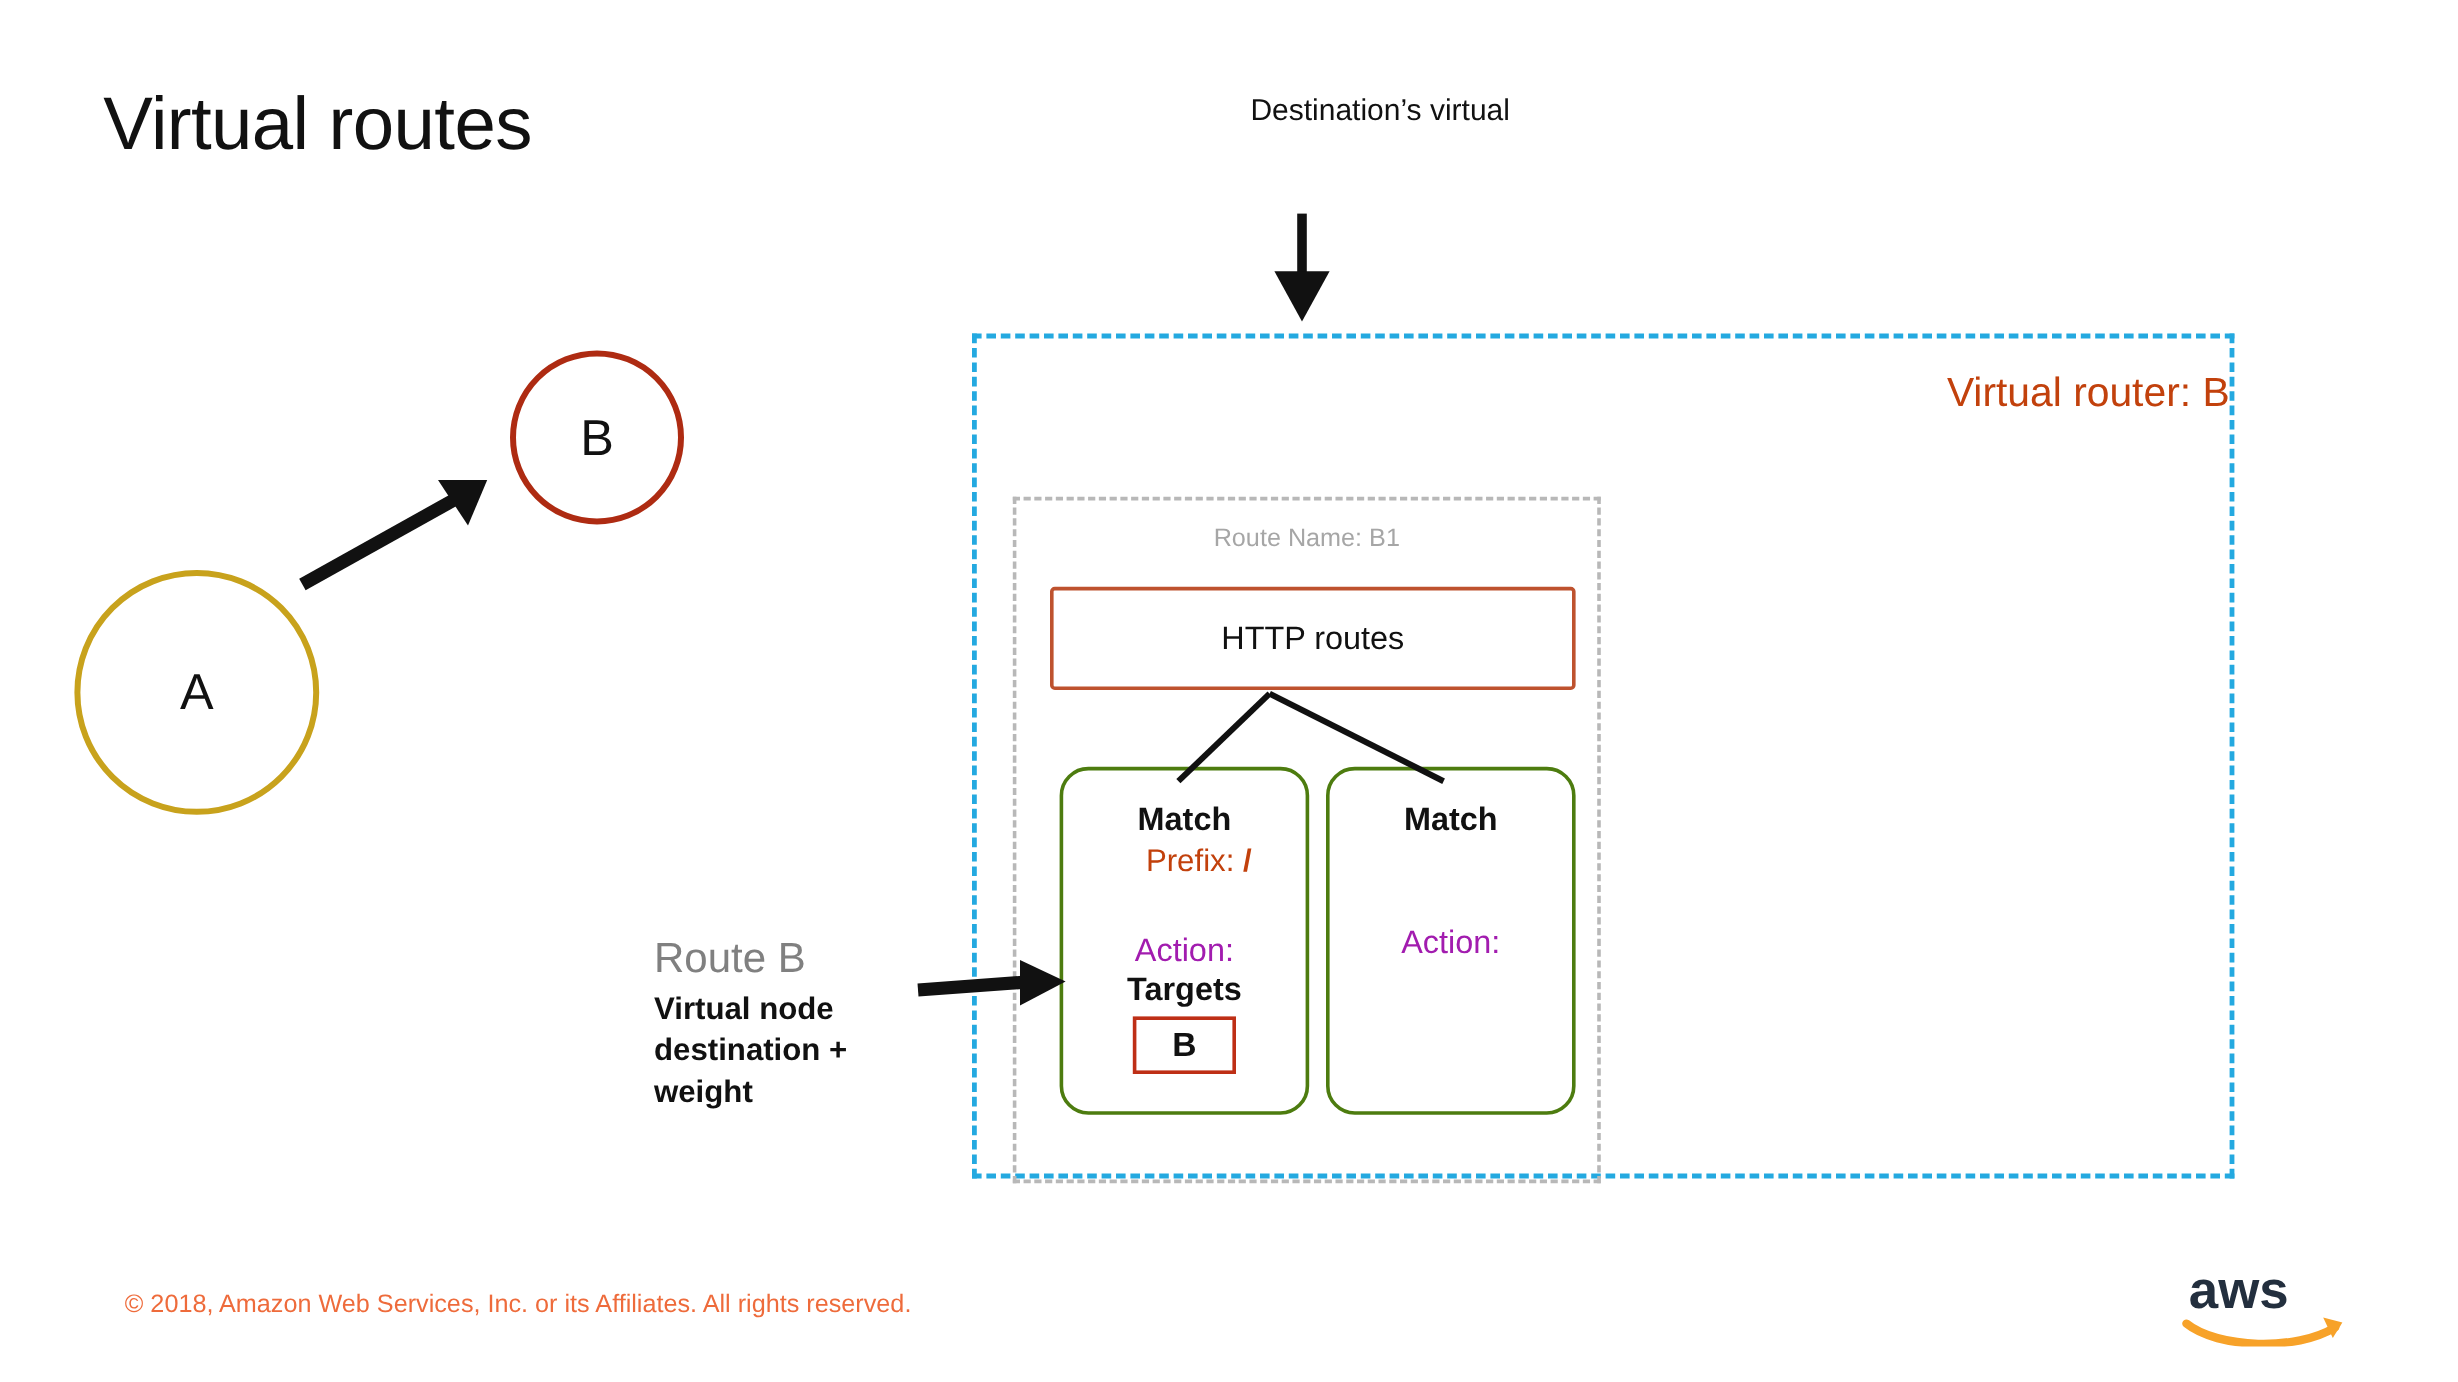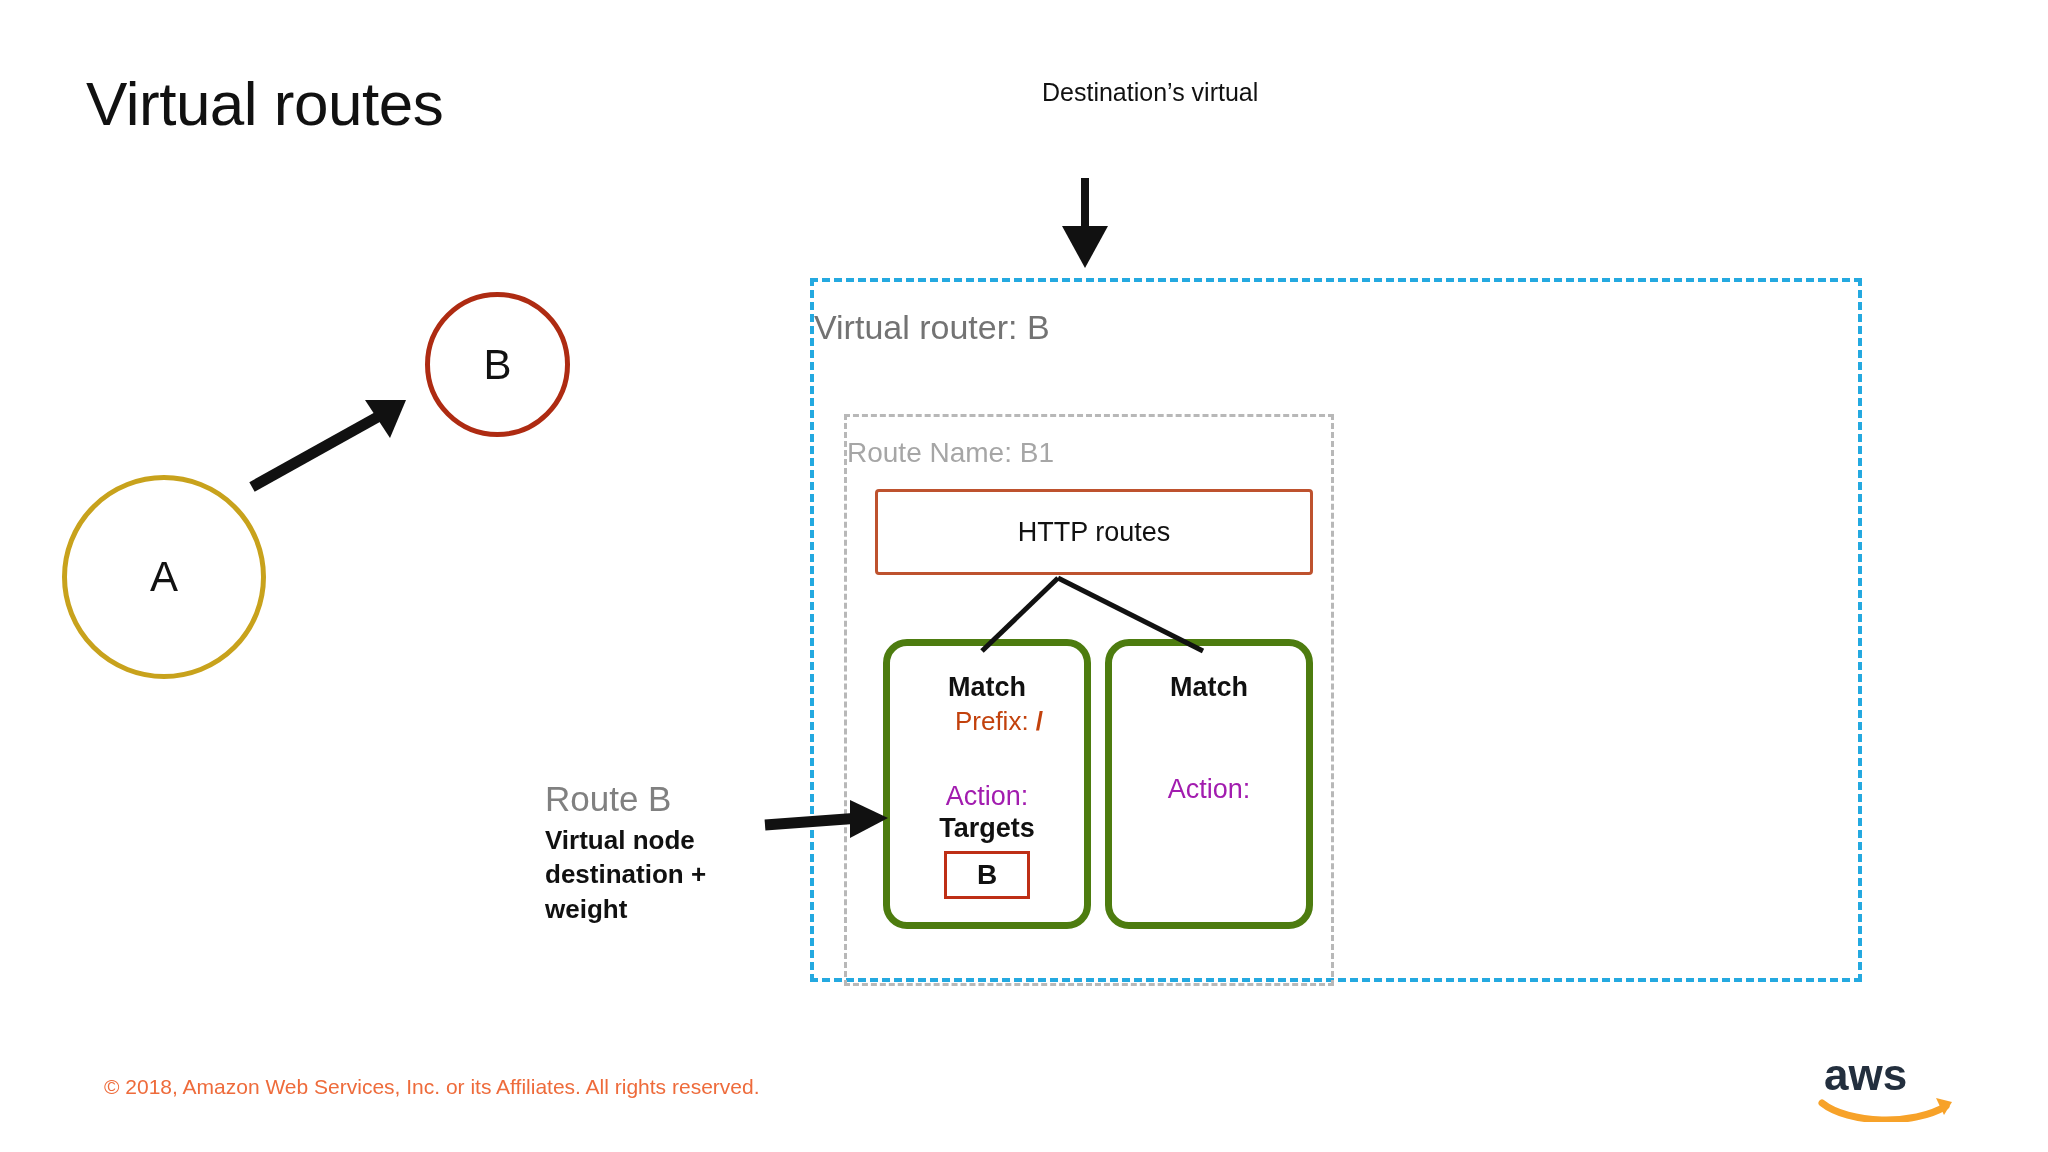--- a/index.html
+++ b/index.html
@@ -88,24 +88,24 @@
     width: 1052px;
     height: 704px;
     border: 4px dashed #24A9E0;
     box-sizing: border-box;
   }
   #virtual-router-title {
     position: absolute;
     left: 0;
     right: 0;
     top: 26px;
-    text-align: left;
+    text-align: right;
     font-size: 34px;
     font-weight: 400;
-    color: #737373;
+    color: #c2410c;
   }
 
   
   .route-group {
     position: absolute;
     border: 3px dashed #B8B8B8;
     box-sizing: border-box;
     background: transparent;
   }
   #route-group-b1 {
@@ -118,22 +118,22 @@
     left: 547px;
     top: 132px;
     width: 490px;
     height: 572px;
   }
   .route-group-title {
     position: absolute;
     left: 0;
     right: 0;
     top: 20px;
-    text-align: left;
-    font-size: 28px;
+    text-align: center;
+    font-size: 21px;
     font-weight: 400;
     color: #A6A6A6;
   }
 
   
   .protocol-box {
     position: absolute;
     left: 28px;
     top: 72px;
     width: 438px;
@@ -145,21 +145,21 @@
     display: flex;
     align-items: center;
     justify-content: center;
     font-size: 27px;
     color: #111111;
   }
 
   
   .match-card {
     position: absolute;
-    border: 7px solid #4d7c0f;
+    border: 3px solid #4d7c0f;
     border-radius: 24px;
     box-sizing: border-box;
     background: #ffffff;
     text-align: center;
     padding-top: 26px;
   }
   #match-card-1 {
     left: 36px;
     top: 222px;
     width: 208px;

